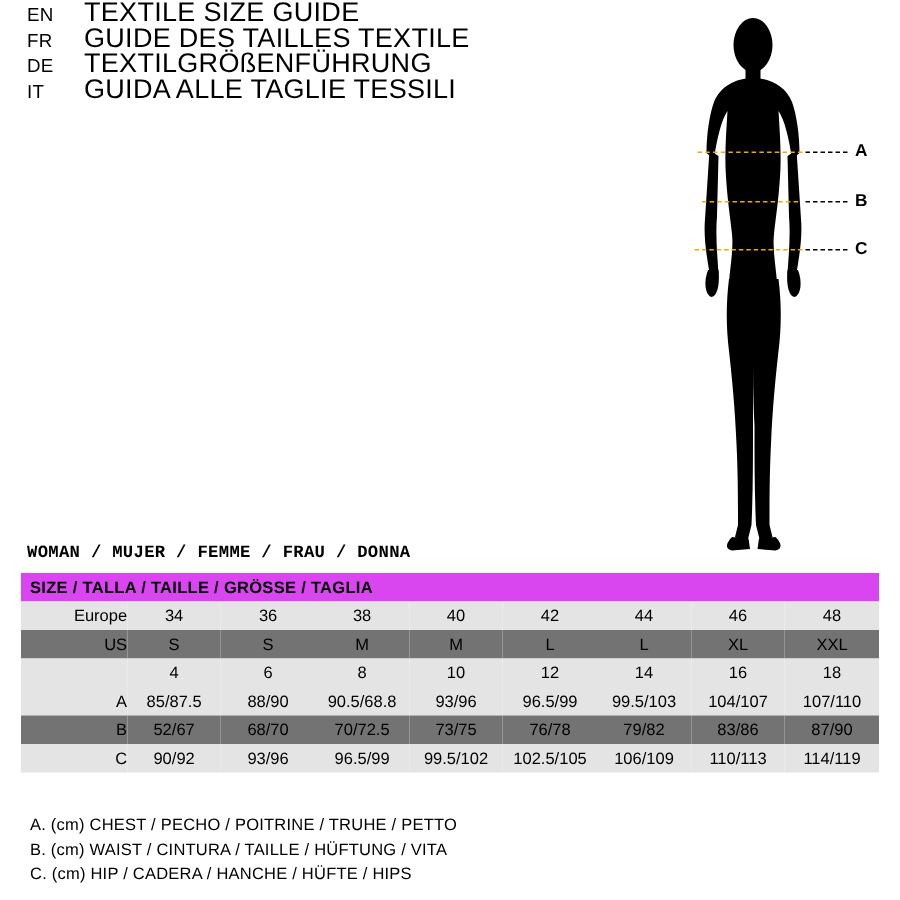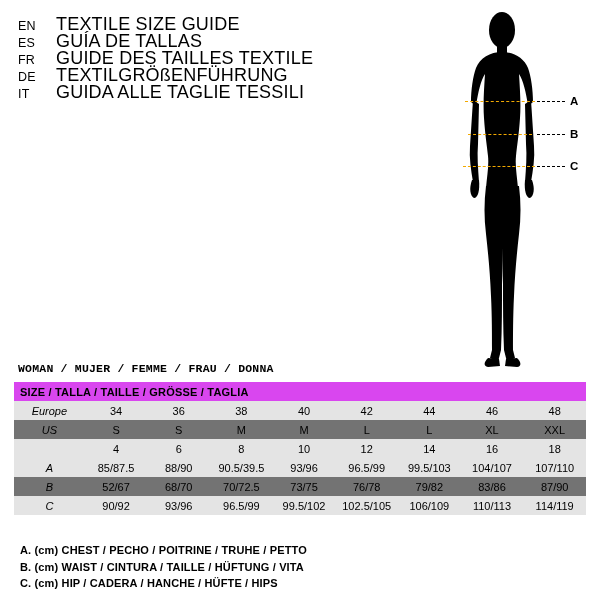--- a/index.html
+++ b/index.html
@@ -18,21 +18,21 @@
     position: relative;
     width: 600px;
     height: 600px;
     box-sizing: border-box;
   }
 
   
   .lang-block {
     position: absolute;
     left: 18px;
-    top: 16px;
+    top: 0;
     width: 420px;
   }
   .lang-row {
     display: flex;
     align-items: baseline;
     height: 17px;
     line-height: 17px;
   }
   .lang-code {
     width: 38px;
@@ -104,55 +104,50 @@
   }
   tr.row-shaded td {
     background: #e4e4e4;
   }
   tr.row-plain td {
     background: #737373;
   }
   td.label-cell {
     width: 70px;
     padding-left: 6px;
-    text-align: center;
-    font-style: italic;
+    text-align: right;
   }
   td.val-cell {
     text-align: center;
     width: 62px;
   }
 
   
   .legend {
     position: absolute;
     left: 20px;
     top: 542px;
     width: 560px;
   }
   .legend-row {
     font-size: 11px;
-    font-weight: bold;
+    font-weight: normal;
     line-height: 16.5px;
     letter-spacing: 0.15px;
   }
 </style>
 </head>
 <body>
 
 <div class="page">
 
   <div class="lang-block">
     <div class="lang-row">
       <span class="lang-code">EN</span>
       <span class="lang-text">TEXTILE SIZE GUIDE</span>
-    </div>
-    <div class="lang-row">
-      <span class="lang-code">ES</span>
-      <span class="lang-text">GUÍA DE TALLAS</span>
     </div>
     <div class="lang-row">
       <span class="lang-code">FR</span>
       <span class="lang-text">GUIDE DES TAILLES TEXTILE</span>
     </div>
     <div class="lang-row">
       <span class="lang-code">DE</span>
       <span class="lang-text">TEXTILGRÖßENFÜHRUNG</span>
     </div>
     <div class="lang-row">
@@ -266,21 +261,21 @@
         <td class="val-cell">14</td>
         <td class="val-cell">16</td>
         <td class="val-cell">18</td>
       </tr>
 
 
       <tr class="row-shaded">
         <td class="label-cell">A</td>
         <td class="val-cell">85/87.5</td>
         <td class="val-cell">88/90</td>
-        <td class="val-cell">90.5/39.5</td>
+        <td class="val-cell">90.5/68.8</td>
         <td class="val-cell">93/96</td>
         <td class="val-cell">96.5/99</td>
         <td class="val-cell">99.5/103</td>
         <td class="val-cell">104/107</td>
         <td class="val-cell">107/110</td>
       </tr>
 
       <tr class="row-plain">
         <td class="label-cell">B</td>
         <td class="val-cell">52/67</td>

